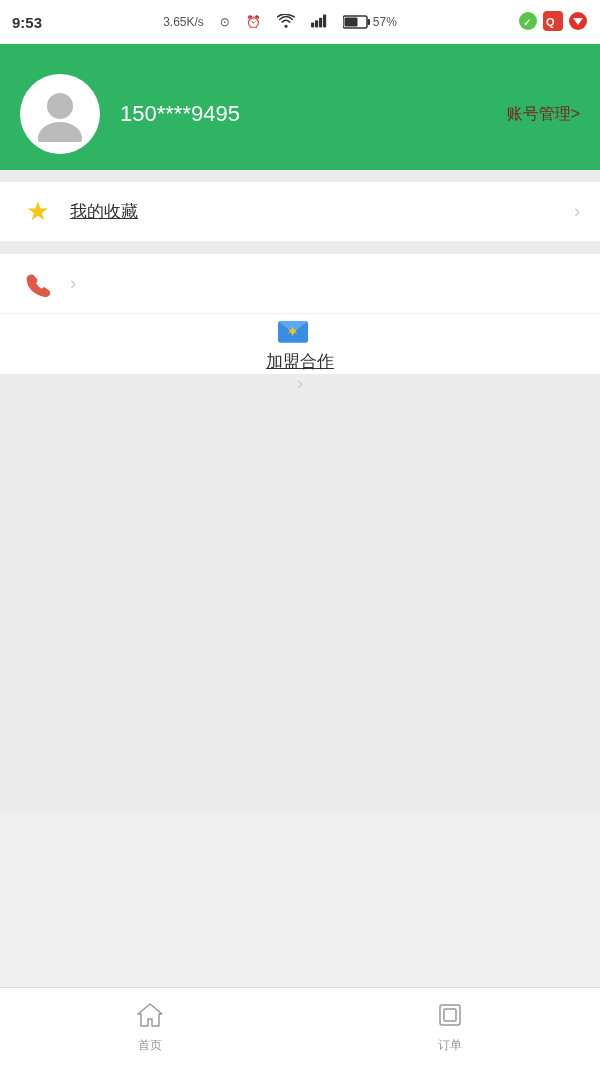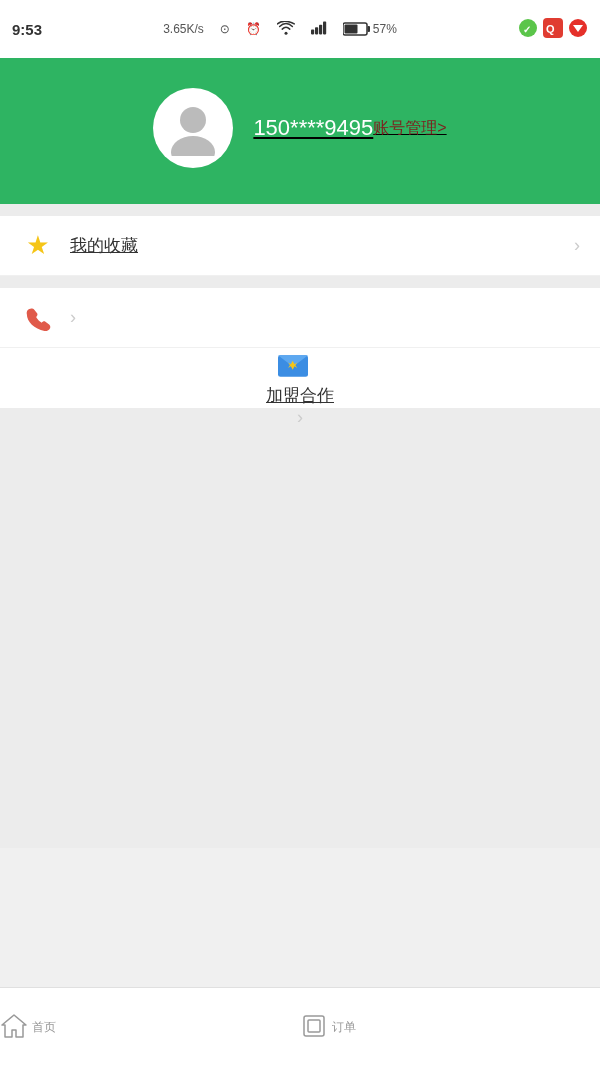--- a/index.html
+++ b/index.html
@@ -9,21 +9,21 @@
       height: 1067px;
       font-family: -apple-system, 'PingFang SC', 'Helvetica Neue', sans-serif;
       background: #f0f0f0;
       overflow: hidden;
       position: relative;
     }
 
     
     .status-bar {
       width: 100%;
-      height: 58px;
+      height: 44px;
       background: #fff;
       display: flex;
       align-items: center;
       justify-content: space-between;
       padding: 0 12px;
       font-size: 14px;
       color: #333;
       z-index: 10;
     }
     .status-left { font-weight: bold; font-size: 15px; }
@@ -38,25 +38,24 @@
       display: inline-flex;
       align-items: center;
       gap: 2px;
       font-size: 12px;
     }
 
     
     .profile-header {
       width: 100%;
       background: #2eb462;
-      padding: 30px 20px 36px 20px;
-      display: flex;
-      align-items: center;
-      justify-content: center;
-      text-decoration: underline;
+      padding: 30px 20px 16px 20px;
+      display: flex;
+      align-items: center;
+      justify-content: space-between;
     }
     .profile-left {
       display: flex;
       align-items: center;
       gap: 20px;
     }
     .avatar-circle {
       width: 80px;
       height: 80px;
       border-radius: 50%;
@@ -145,20 +144,21 @@
       width: 100%;
       height: 80px;
       background: #fff;
       border-top: 1px solid #e0e0e0;
       display: flex;
       align-items: center;
       justify-content: space-around;
     }
     .nav-item {
       display: flex;
+      flex-direction: column;
       align-items: center;
       gap: 4px;
       cursor: pointer;
       flex: 1;
     }
     .nav-icon {
       font-size: 26px;
       color: #999;
       line-height: 1;
     }

